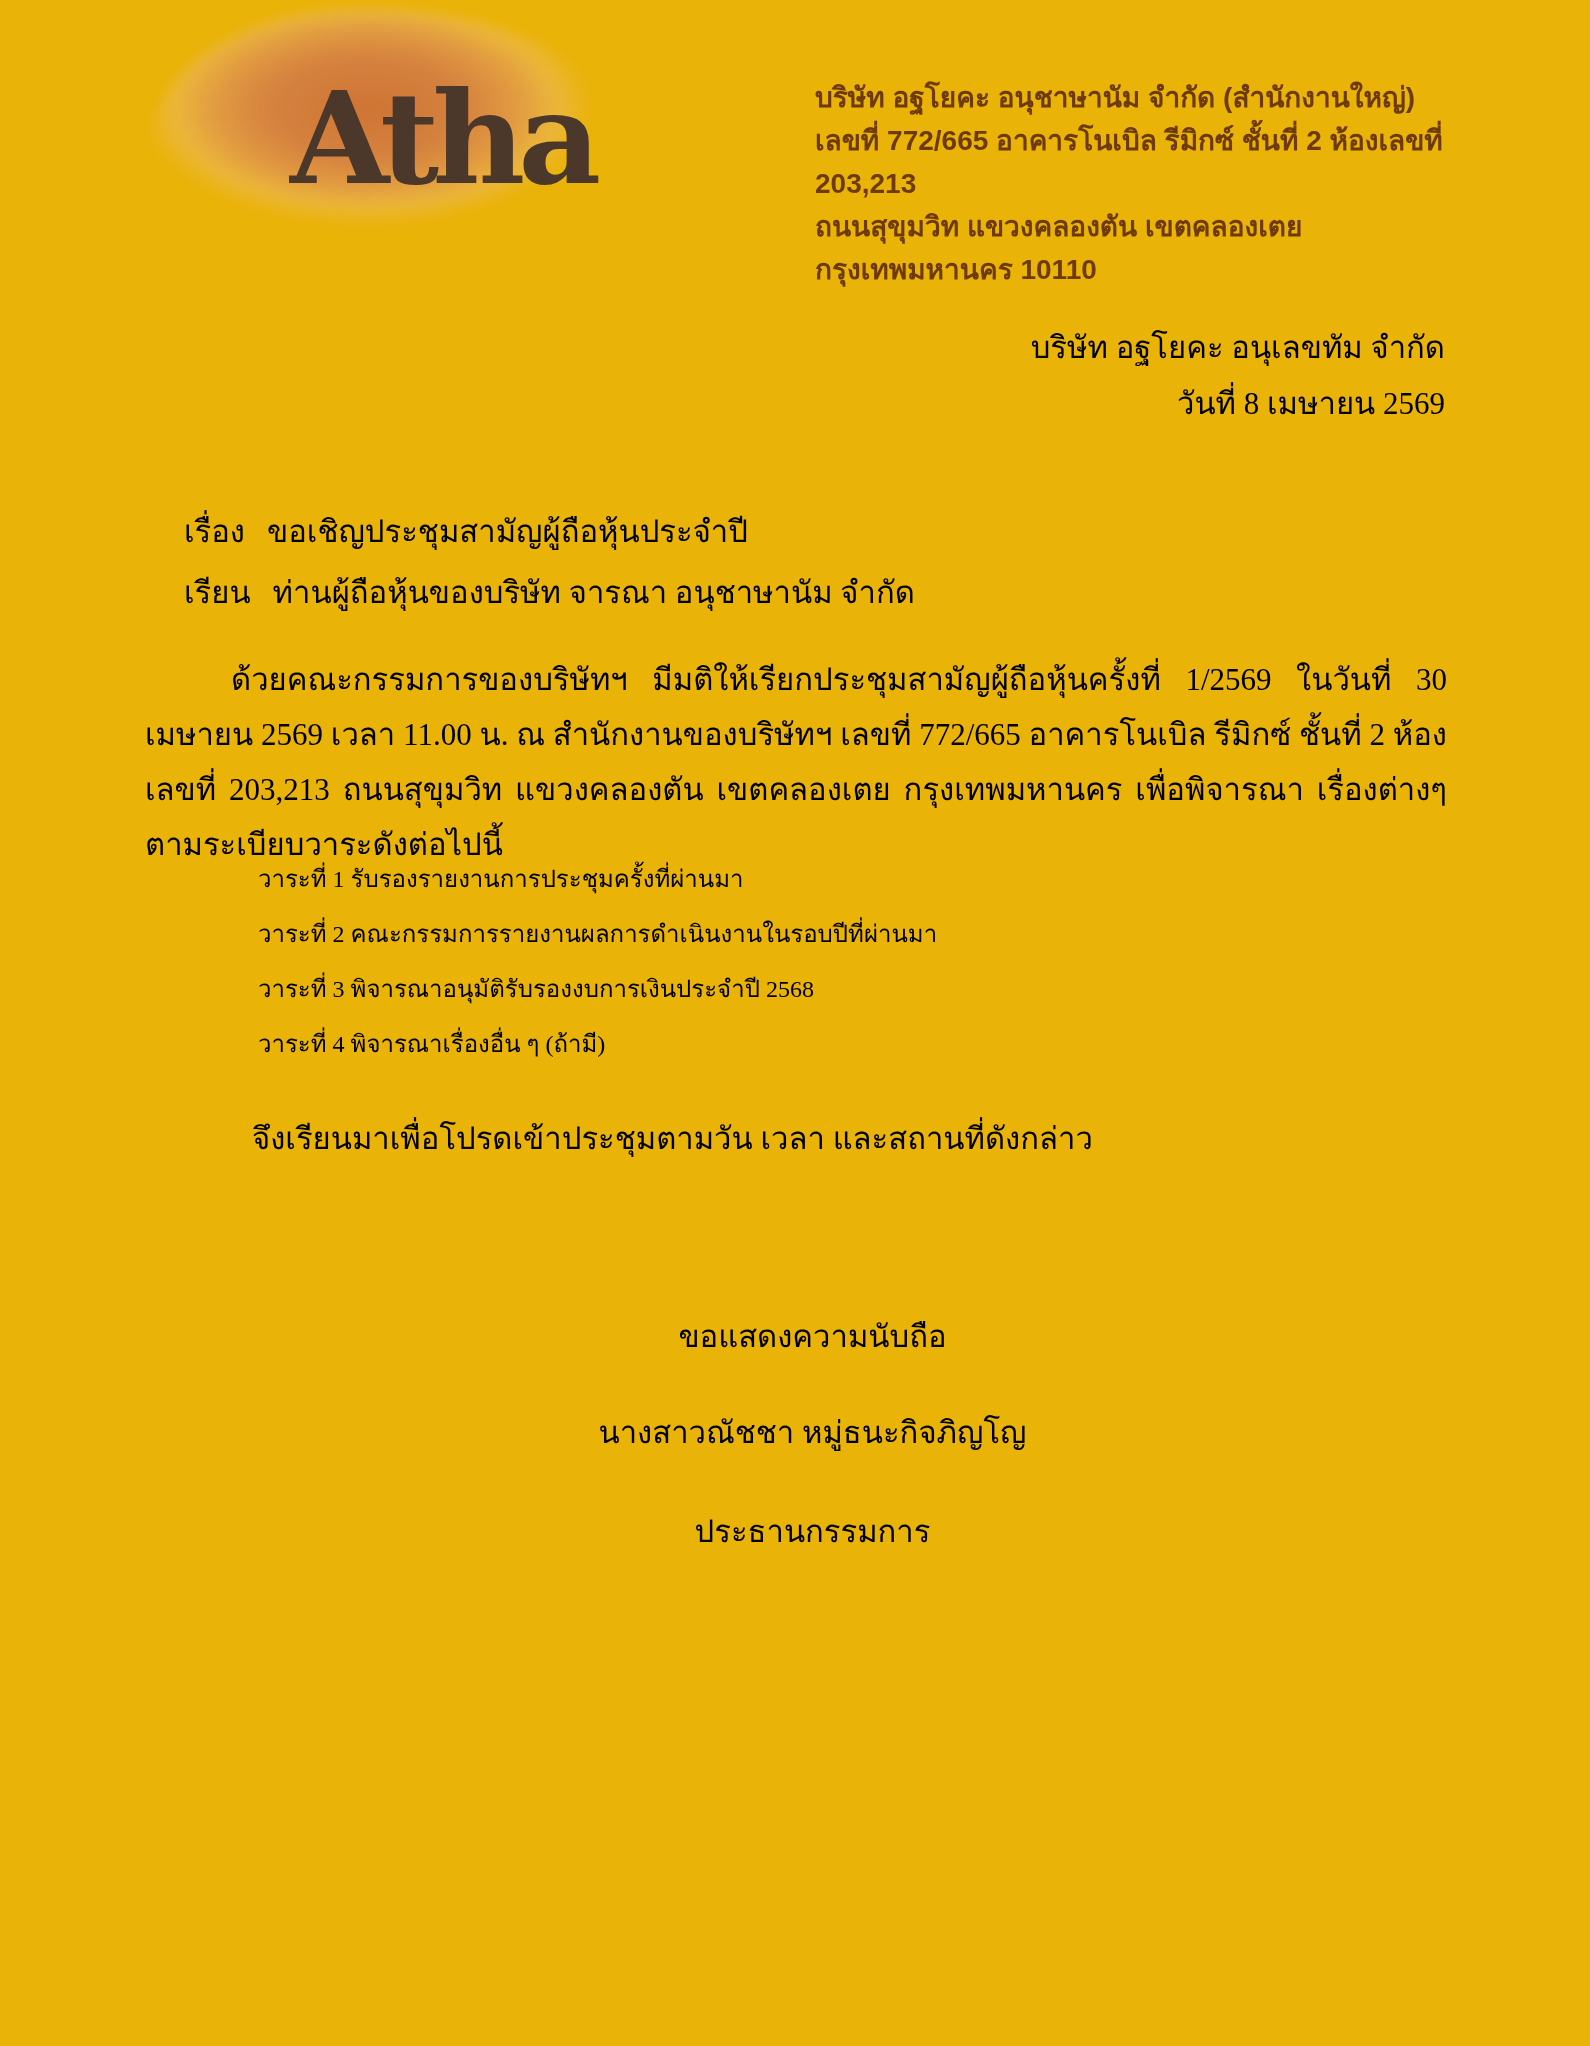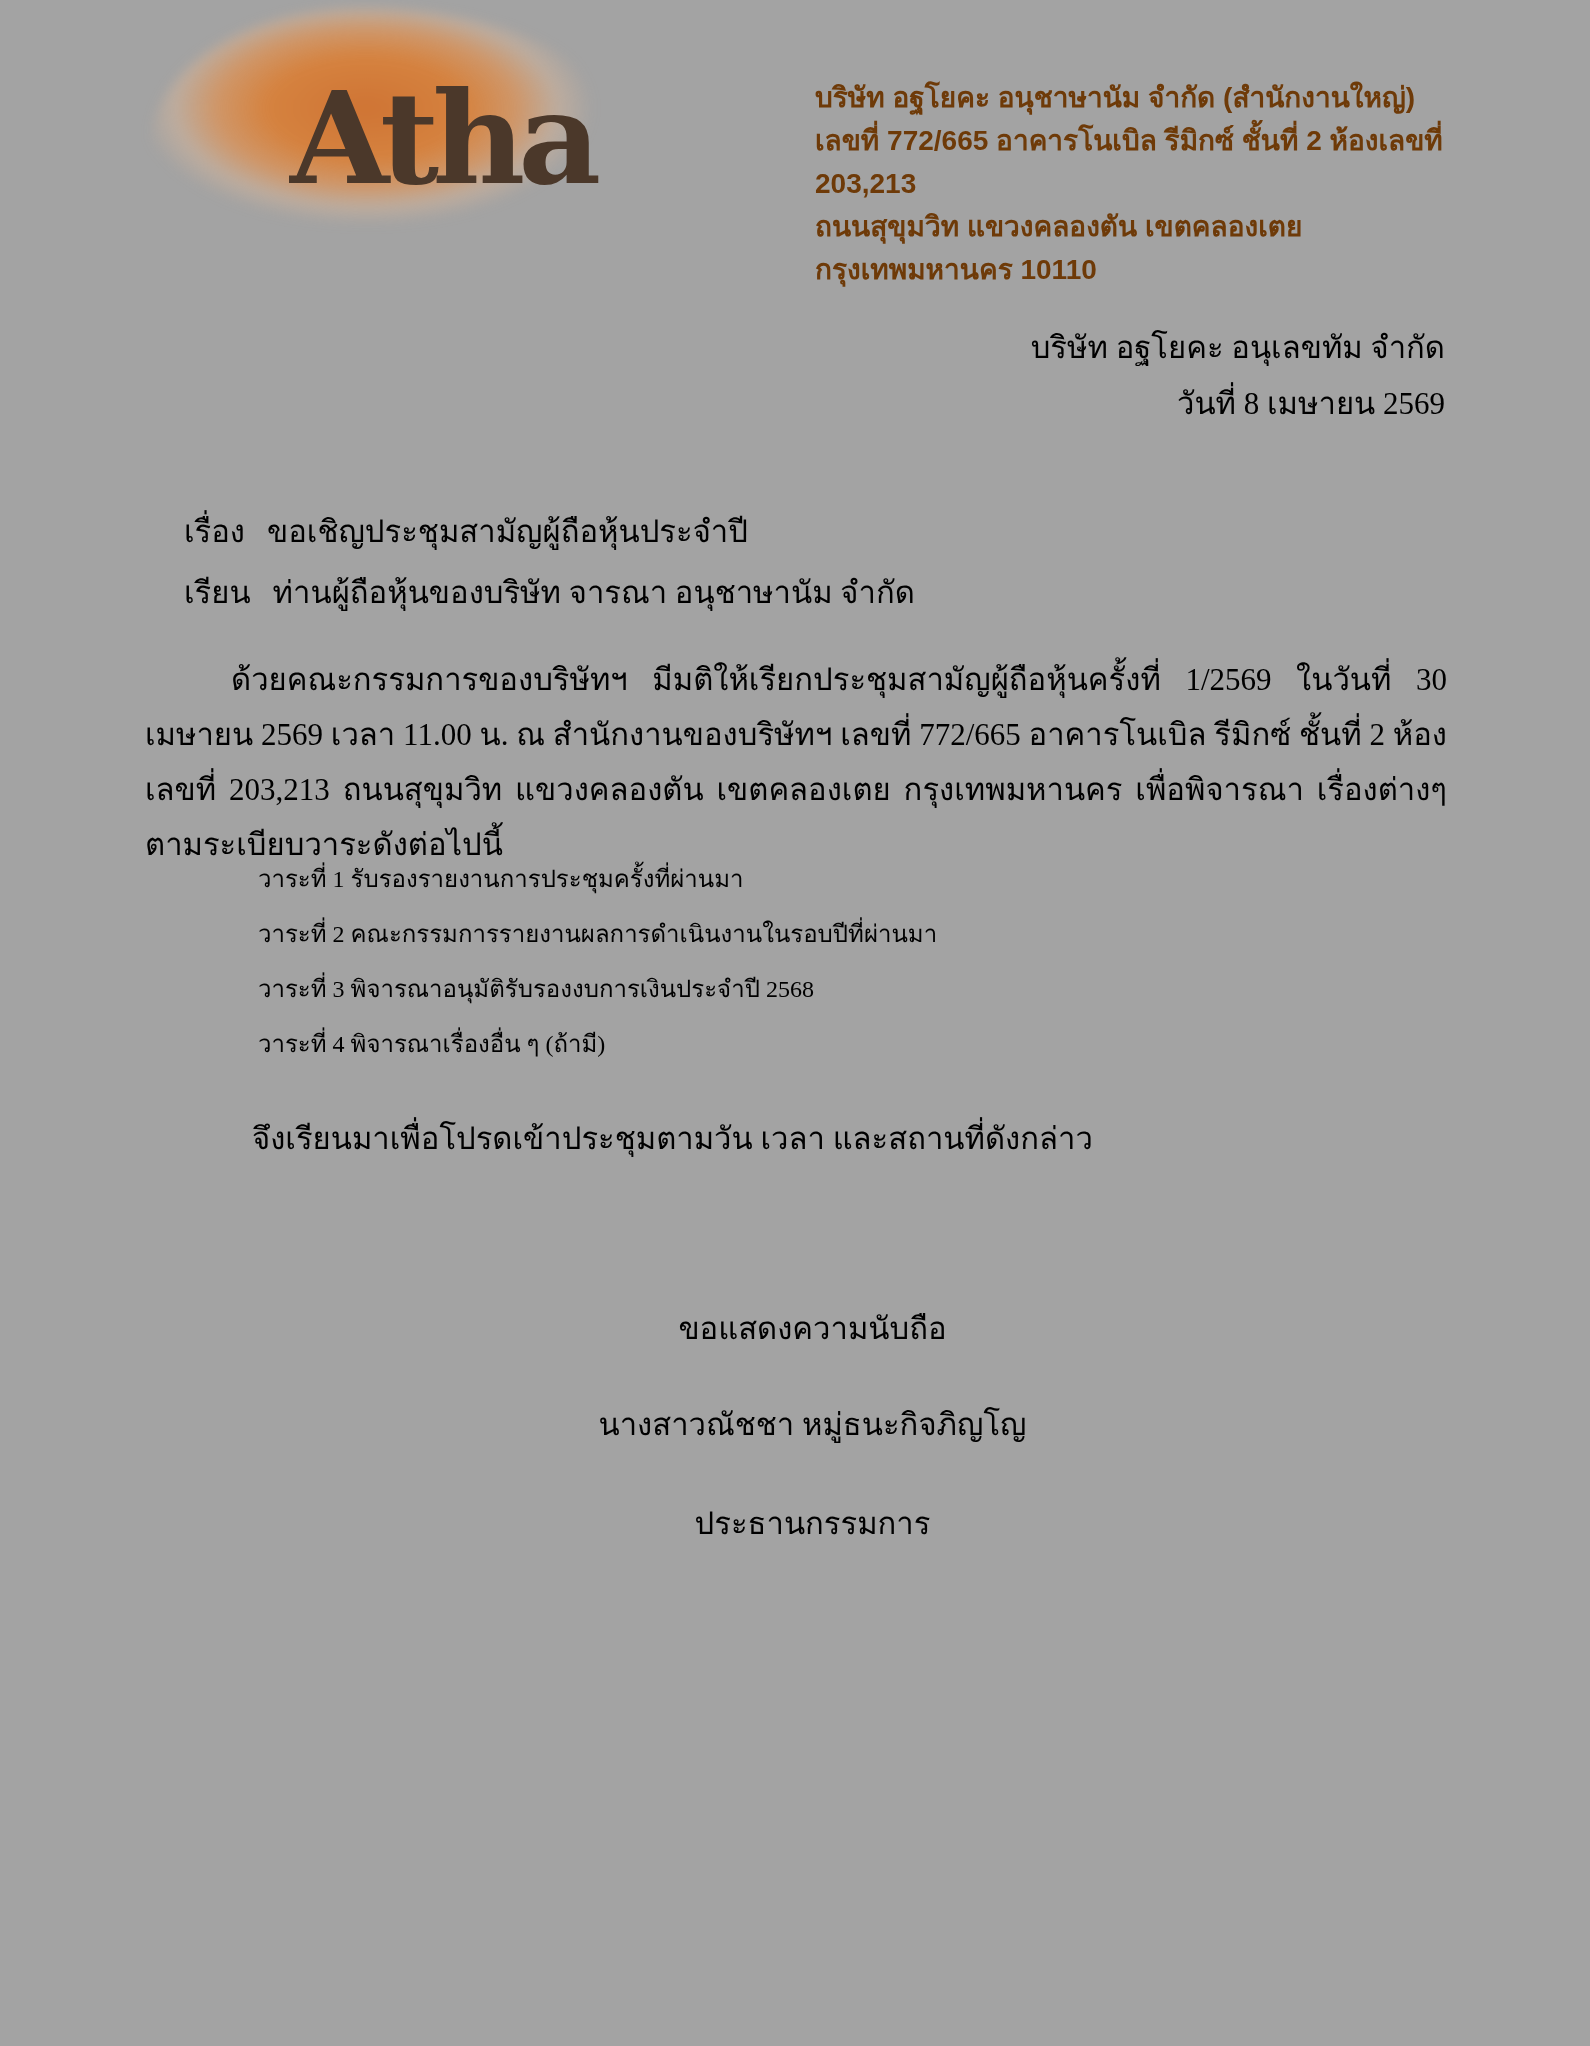--- a/index.html
+++ b/index.html
@@ -4,21 +4,21 @@
 <style>
   html, body {
     margin: 0;
     padding: 0;
     background: #ffffff;
   }
   .page {
     position: relative;
     width: 1590px;
     height: 2046px;
-    background: #a3a3a3;
+    background: #eab308;
     overflow: hidden;
     font-family: "Liberation Serif", "DejaVu Serif", serif;
     color: #000000;
   }
   
   .logo {
     position: absolute;
     left: 130px;
     top: 0px;
     width: 540px;
@@ -99,20 +99,21 @@
   }
   
   .sig-salutation, .sig-name, .sig-title {
     position: absolute;
     left: 0;
     width: 100%;
     box-sizing: border-box;
     padding-left: 35px;
     text-align: center;
     font-size: 31px;
+    margin-top: 8px;
   }
   .sig-salutation { top: 1303px; }
   .sig-name { top: 1399px; }
   .sig-title { top: 1498px; }
 </style>
 </head>
 <body>
 
 <div class="page">
 

